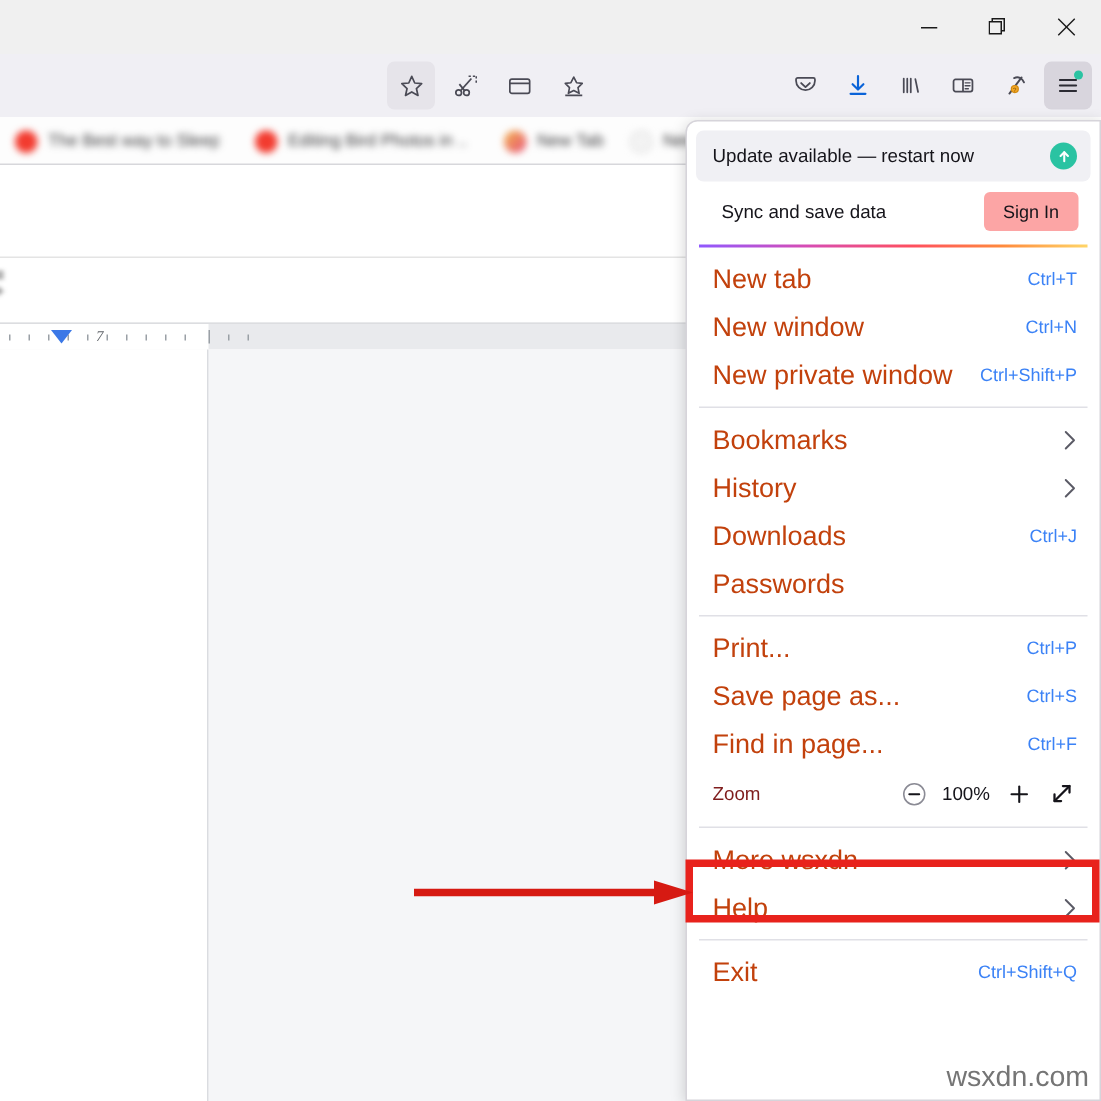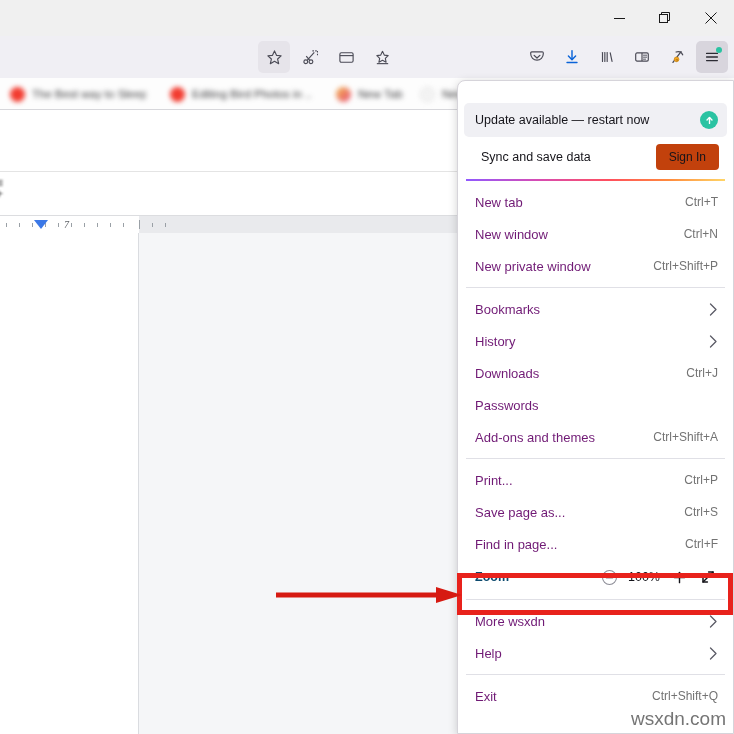--- a/index.html
+++ b/index.html
@@ -112,68 +112,68 @@
   }
 
   
   .menu-panel {
     position: absolute; left: 457px; top: 80px;
     width: 277px; height: 654px;
     background: #ffffff;
     border: 1px solid #d6d4da;
     border-top-left-radius: 8px;
     box-shadow: 0 2px 10px rgba(0,0,0,0.18);
-    padding-top: 22px;
+    padding-top: 6px;
   }
   .update-banner {
     margin: 0 6px 2px 6px; height: 34px;
     background: #f0f0f4; border-radius: 5px;
     display: flex; align-items: center; justify-content: space-between;
     padding: 0 9px 0 11px;
   }
   .update-text { font-size: 12.5px; color: #15141a; }
   .update-badge {
     width: 18px; height: 18px; border-radius: 50%; background: #2ac3a2;
     display: flex; align-items: center; justify-content: center;
   }
   .sync-row {
     height: 36px; display: flex; align-items: center; justify-content: space-between;
     padding: 0 8px 0 17px; margin: 0 6px;
   }
   .sync-label { font-size: 12.5px; color: #15141a; }
   .signin-btn {
-    background: #c2410c; border: none; border-radius: 4px;
+    background: #fca5a5; border: none; border-radius: 4px;
     font-family: "Liberation Sans", sans-serif;
     font-size: 12px; color: #15141a;
     padding: 6px 13px; cursor: pointer;
   }
   .gradient-sep {
     height: 2px; margin: 4px 8px 5px 8px;
     background: linear-gradient(to right, #9059ff 0%, #d74cb3 28%, #ff4f5e 55%, #ff8a3d 78%, #ffd567 100%);
   }
   .sep {
     height: 1px; margin: 5px 8px; background: #e0e0e6;
   }
   .menu-item {
     height: 32px; margin: 0 6px;
     display: flex; align-items: center; justify-content: space-between;
     padding: 0 9px 0 11px; border-radius: 4px;
     cursor: pointer;
   }
-  .menu-item .label { font-size: 13px; color: #701a75; white-space: nowrap; }
-  .menu-item .accel { font-size: 12px; color: #737373; white-space: nowrap; }
+  .menu-item .label { font-size: 18px; color: #c2410c; white-space: nowrap; }
+  .menu-item .accel { font-size: 12px; color: #3b82f6; white-space: nowrap; }
   .menu-item .chev { color: #5b5b66; display: flex; align-items: center; }
   .menu-item.highlight { background: #d7d7dc; }
 
   .zoom-row {
     height: 34px; margin: 0 6px;
     display: flex; align-items: center;
     padding: 0 8px 0 11px; border-radius: 4px;
   }
-  .zoom-row .label { font-size: 12.5px; color: #0c4a6e; font-weight: bold; }
+  .zoom-row .label { font-size: 12.5px; color: #7f1d1d; }
   .zoom-ctrls {
     margin-left: auto; display: flex; align-items: center; gap: 7px;
   }
   .zoom-btn {
     width: 22px; height: 22px; display: flex; align-items: center; justify-content: center;
     cursor: pointer;
   }
   .zoom-level { font-size: 12.5px; color: #15141a; min-width: 34px; text-align: center; }
 
   
@@ -409,24 +409,20 @@
       </span>
     </div>
     <div class="menu-item">
       <span class="label">Downloads</span>
       <span class="accel">Ctrl+J</span>
     </div>
     <div class="menu-item">
       <span class="label">Passwords</span>
       <span class="accel"></span>
     </div>
-    <div class="menu-item">
-      <span class="label">Add-ons and themes</span>
-      <span class="accel">Ctrl+Shift+A</span>
-    </div>
 
     <div class="sep"></div>
 
     <div class="menu-item">
       <span class="label">Print...</span>
       <span class="accel">Ctrl+P</span>
     </div>
     <div class="menu-item">
       <span class="label">Save page as...</span>
       <span class="accel">Ctrl+S</span>

